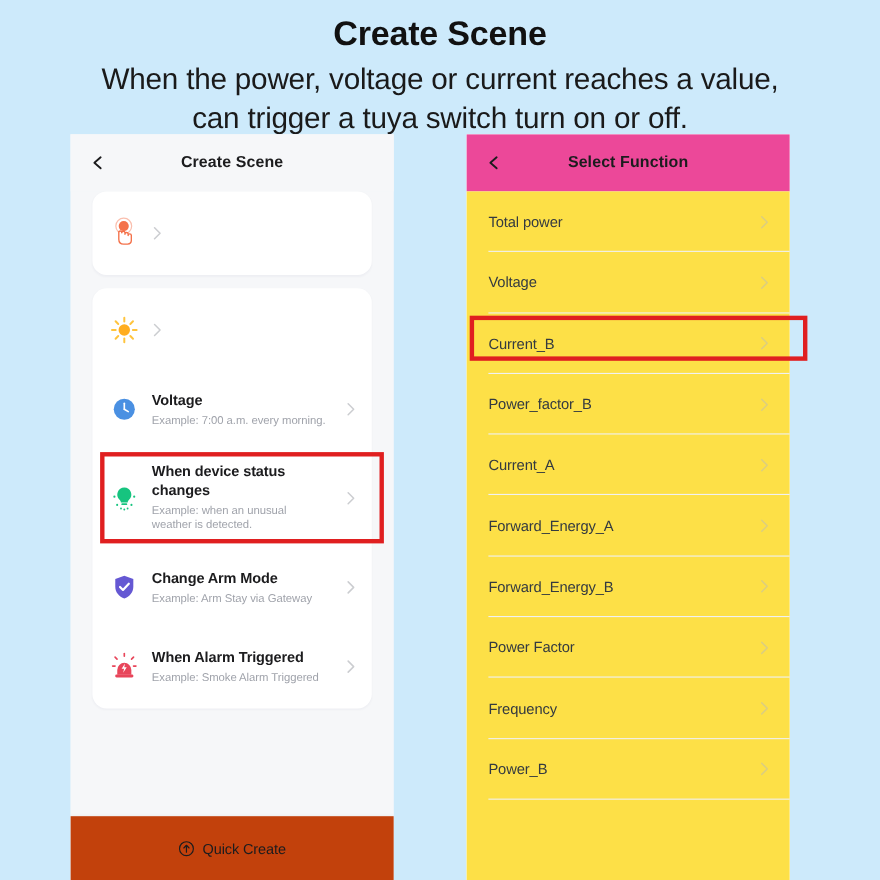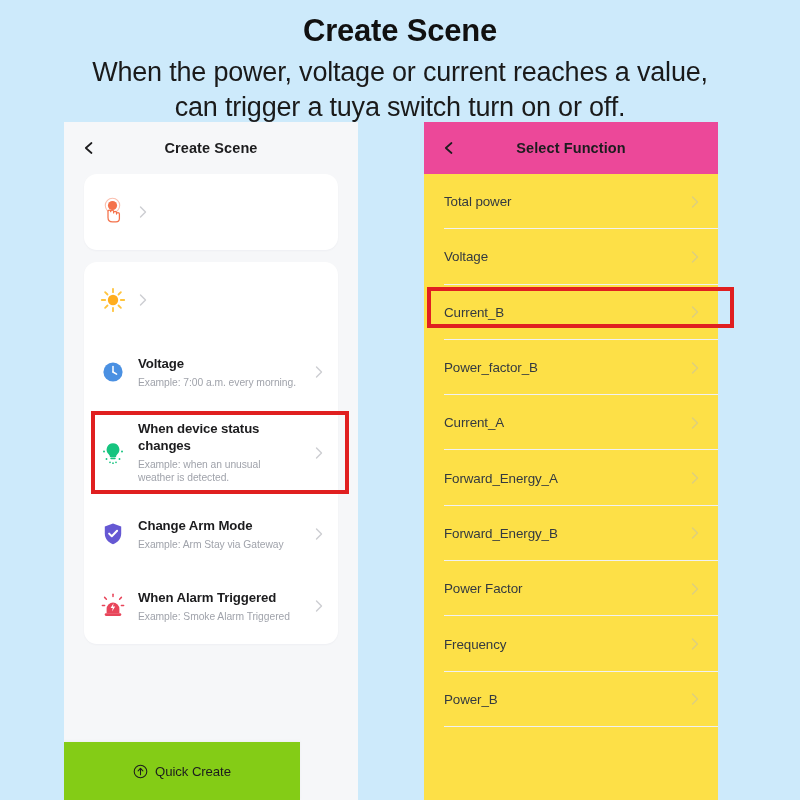--- a/index.html
+++ b/index.html
@@ -131,23 +131,23 @@
     height: 14px;
     opacity: 0.45;
   }
   .row-chevron svg { display: block; }
 
   
   #quick-create-bar {
     position: absolute;
     left: 0;
     bottom: 0;
-    width: 236px;
+    width: 294px;
     height: 58px;
-    background: #84cc16;
+    background: #c2410c;
     display: flex;
     align-items: center;
     justify-content: center;
     box-shadow: 0 -1px 3px rgba(20,40,80,0.04);
   }
   #quick-create-label {
     font-size: 13.2px;
     color: #1c1c1e;
     margin-left: 7px;
     letter-spacing: -0.1px;

